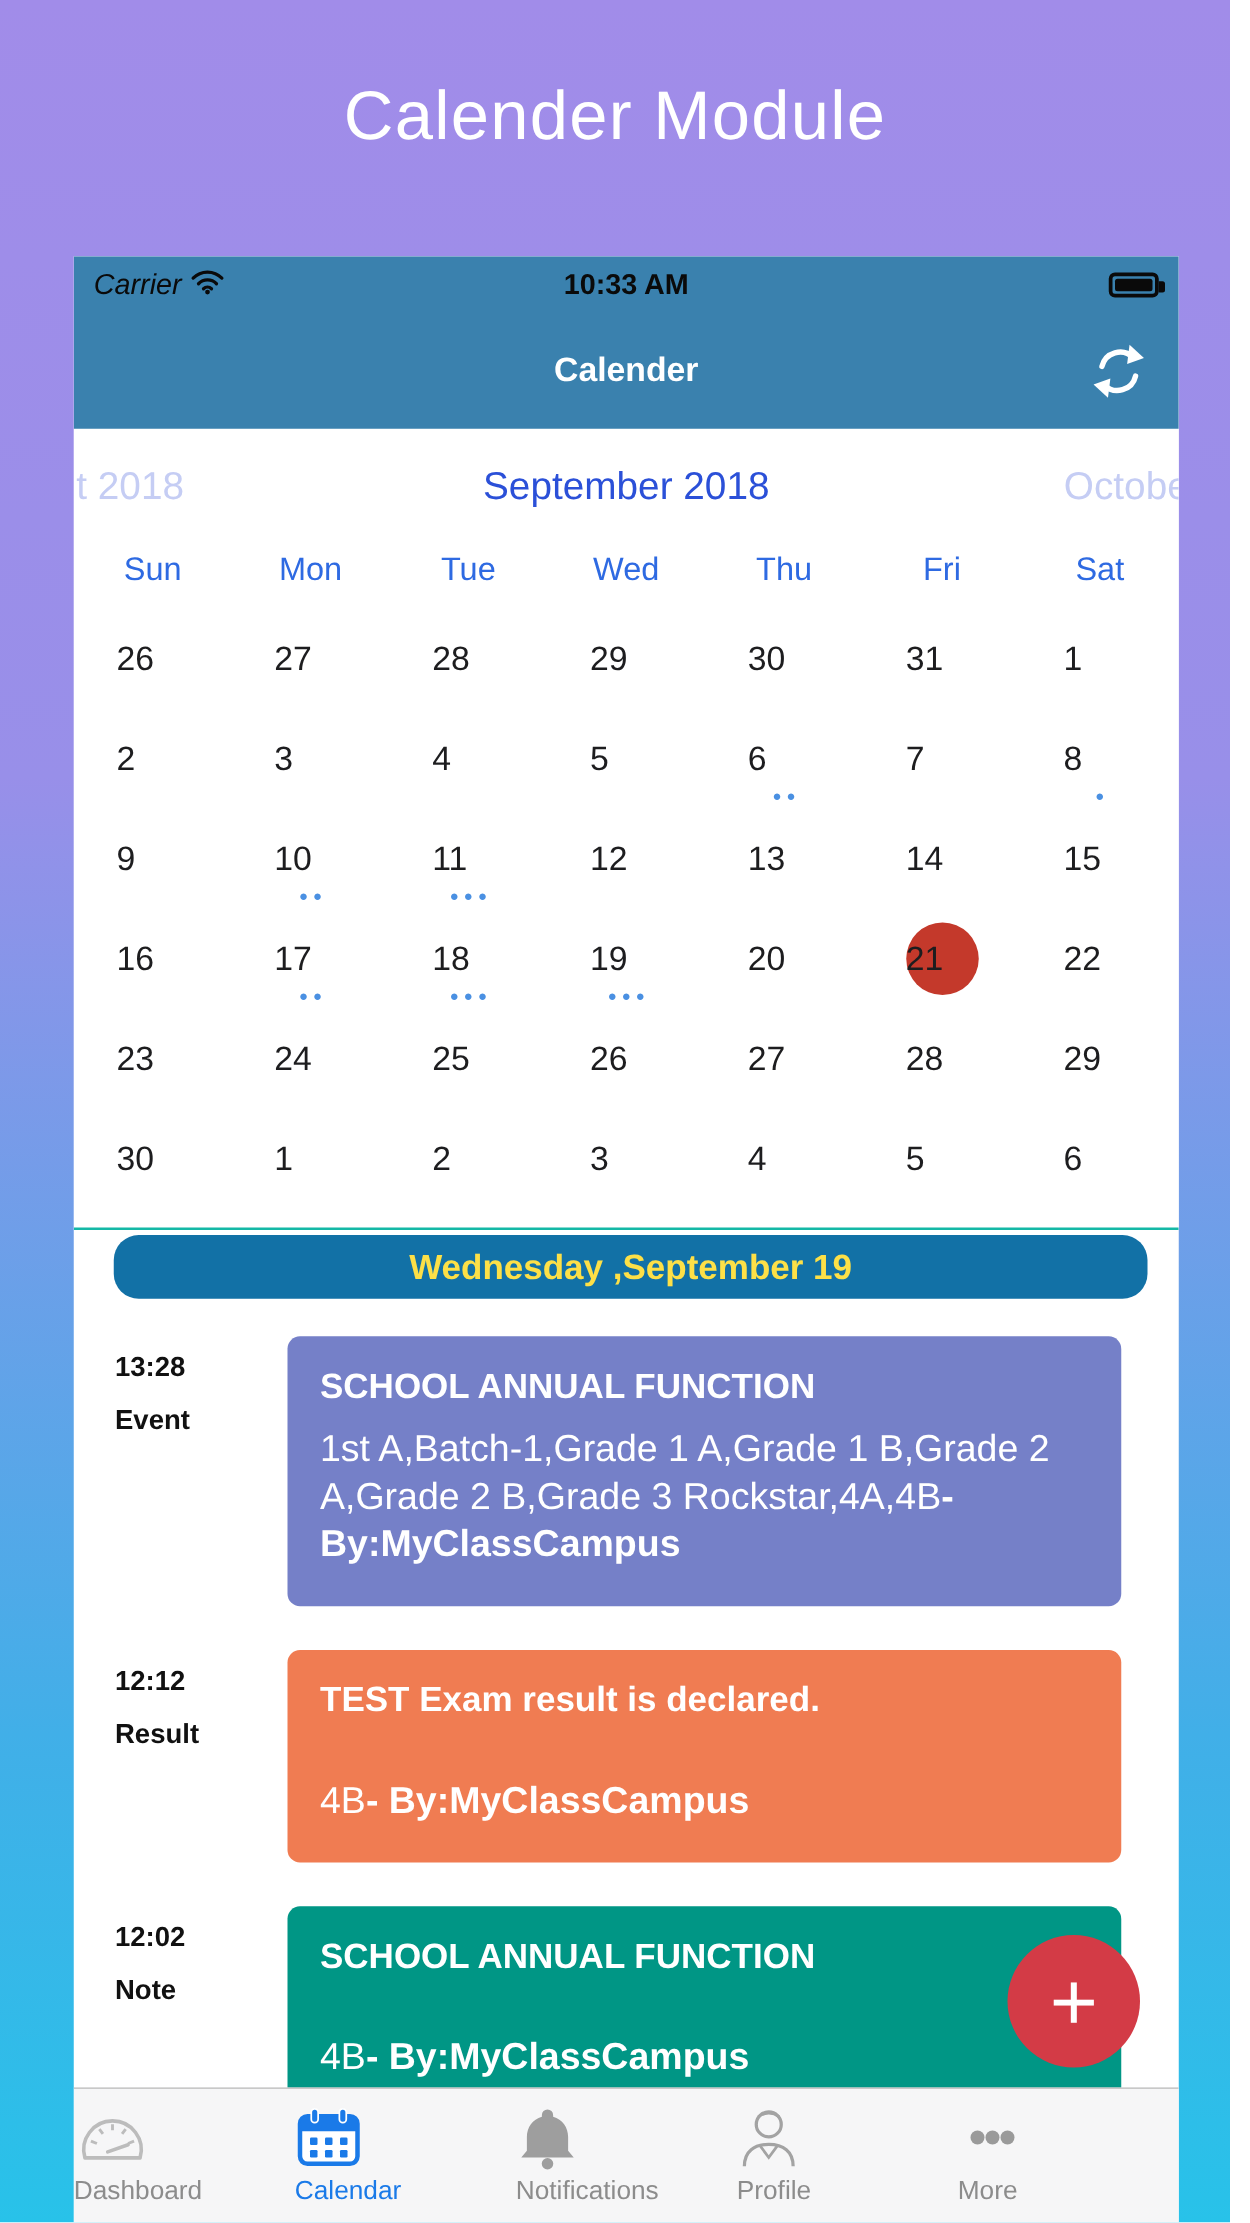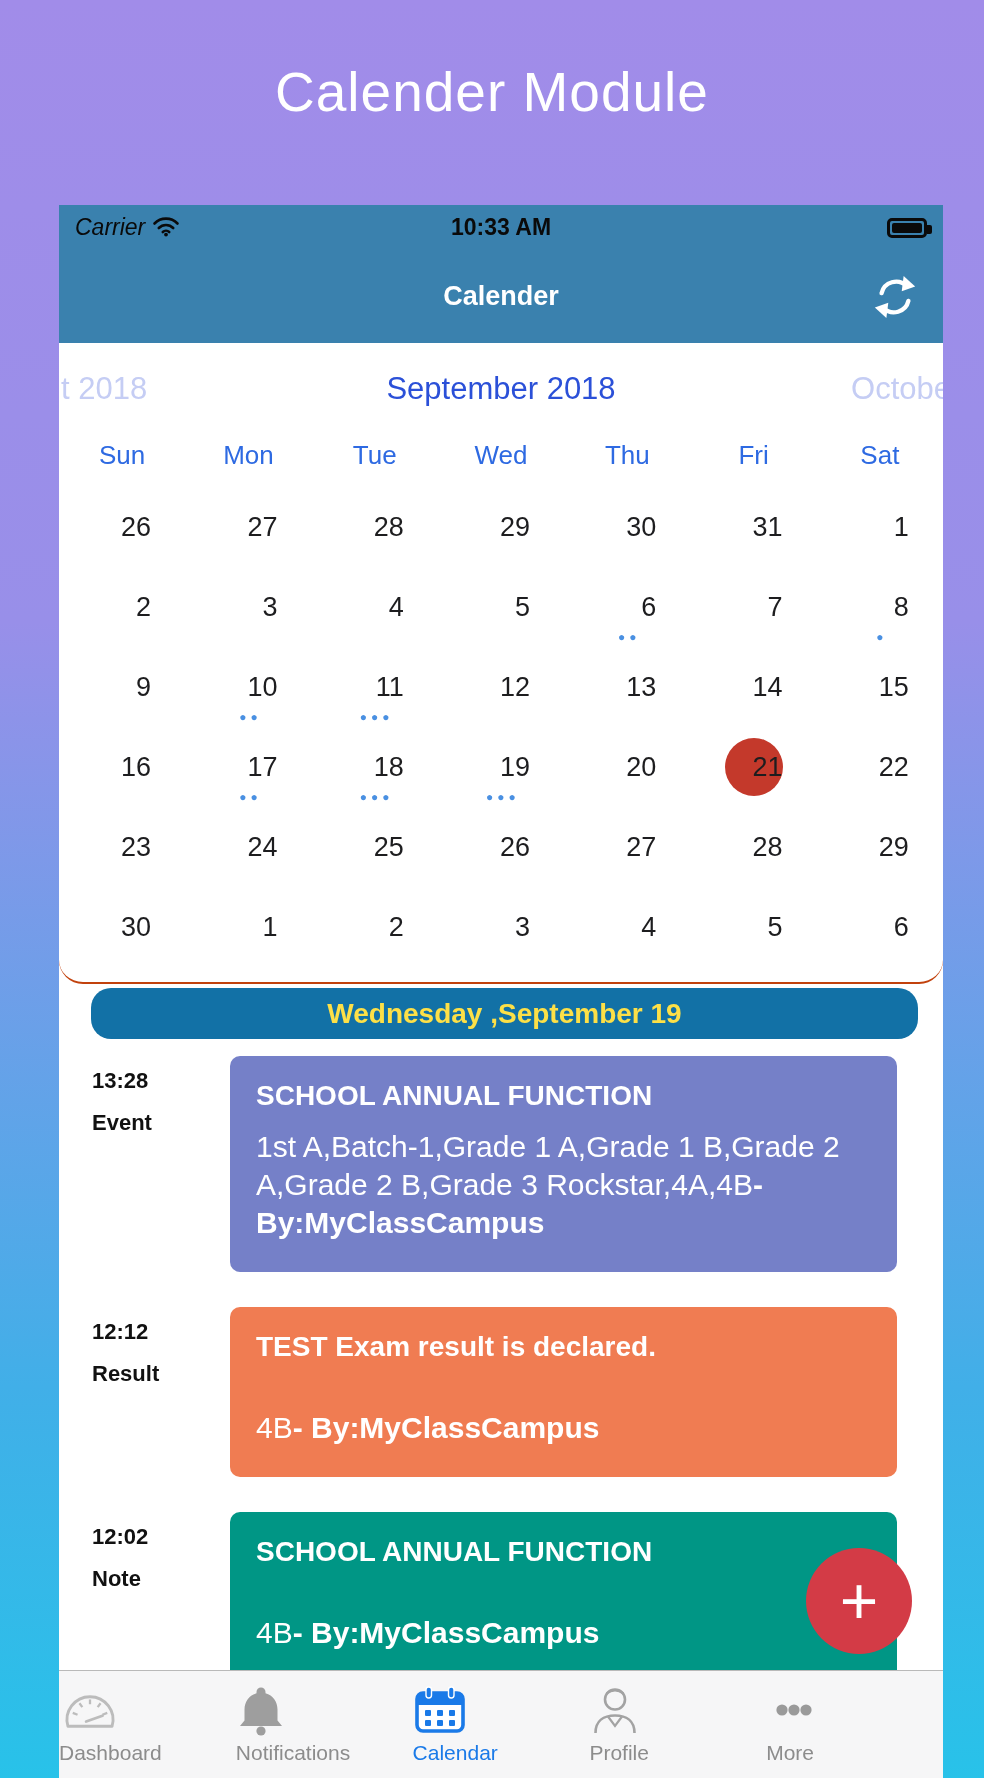--- a/index.html
+++ b/index.html
@@ -21,41 +21,41 @@
   .status-time { position:absolute; left:0; right:0; text-align:center; font-size:23px; font-weight:700; color:#0a0a0a; }
   .batt { width:40px; height:20px; border:3px solid #0a0a0a; border-radius:5px; position:relative; margin-left:auto; z-index:2; }
   .batt-fill { position:absolute; left:2px; top:2px; bottom:2px; right:2px; background:#0a0a0a; border-radius:2px; }
   .batt-nub { position:absolute; right:-8px; top:4px; width:5px; height:9px; background:#0a0a0a; border-radius:0 2px 2px 0; }
 
   .nav-row { height:93px; position:relative; display:flex; align-items:center; justify-content:center; }
   .nav-title { color:#ffffff; font-size:27px; font-weight:700; }
   .refresh-btn { position:absolute; right:24px; top:50%; transform:translateY(-50%); width:48px; height:48px; cursor:pointer; }
 
   
-  .cal { height:641px; background:#ffffff; border-bottom:2px solid #c2410c;border-radius:24px; }
+  .cal { height:641px; background:#ffffff; border-bottom:2px solid #14b8a6; }
   .month-row { height:92px; display:flex; align-items:center; justify-content:center; position:relative; overflow:hidden; }
   .month-label { color:#2b50d8; font-size:31px; }
   .month-prev { position:absolute; left:2px; color:#c5cdf4; font-size:31px; }
   .month-next { position:absolute; right:-8px; color:#c5cdf4; font-size:31px; }
   .weekday-row { height:40px; display:grid; grid-template-columns:repeat(7,1fr); }
   .weekday-row span { text-align:center; color:#2e6ae2; font-size:26px; line-height:40px; }
   .cal-grid { margin-top:15px; display:grid; grid-template-columns:repeat(7,1fr); grid-auto-rows:80px; }
   .cal-cell { display:flex; flex-direction:column; align-items:center; cursor:pointer; }
-  .day-num { width:58px; height:44px; line-height:44px; margin-top:15px; text-align:right;
+  .day-num { width:58px; height:44px; line-height:44px; margin-top:15px; text-align:left;
              font-size:27px; color:#1d1d1f; }
   .cal-cell.selected .day-num { height:58px; line-height:58px; margin-top:8px; border-radius:50%;
              background:#c4392b; }
   .day-dots { height:18px; margin-top:1px; font-size:12px; letter-spacing:4px; color:#4a90e2; text-indent:4px; }
 
   
   .day-header-bar { margin:4px 25px 0 32px; height:51px; background:#1271a6; border-radius:20px;
                     display:flex; align-items:center; justify-content:center;
                     color:#fde047; font-size:28px; font-weight:700; }
 
-  .events { margin-top:17px; padding-right:46px; }
+  .events { margin-top:30px; padding-right:46px; }
   .event-row { display:flex; margin-bottom:35px; }
   .time-col { width:171px; padding:12px 0 0 33px; }
   .event-time { font-size:22px; font-weight:700; color:#111; }
   .event-type { margin-top:16px; font-size:22px; font-weight:700; color:#111; }
   .event-card { flex:1; border-radius:10px; padding:24px 26px 30px; color:#ffffff; cursor:pointer; }
   .card-title { font-size:28px; font-weight:700; }
   .card-body { margin-top:16px; font-size:30px; line-height:38px; }
   .events > div:nth-of-type(n+2) .card-body { margin-top:46px; }
 
   .fab { position:absolute; right:31px; top:1343px; width:106px; height:106px; border-radius:50%;
@@ -346,49 +346,49 @@
             <path d="M9 41 A24 24 0 1 1 55 41 Z" fill="none" stroke="#bcbcbc" stroke-width="3" stroke-linejoin="round"></path>
             <line x1="14" y1="27" x2="19" y2="29" stroke="#bcbcbc" stroke-width="2.4"></line>
             <line x1="21" y1="17" x2="24" y2="21" stroke="#bcbcbc" stroke-width="2.4"></line>
             <line x1="32" y1="13" x2="32" y2="18" stroke="#bcbcbc" stroke-width="2.4"></line>
             <line x1="43" y1="17" x2="40" y2="21" stroke="#bcbcbc" stroke-width="2.4"></line>
             <line x1="50" y1="27" x2="45" y2="29" stroke="#bcbcbc" stroke-width="2.4"></line>
             <line x1="28" y1="36" x2="45" y2="30" stroke="#bcbcbc" stroke-width="3" stroke-linecap="round"></line>
           </svg>
         </span>
         <span class="tab-label">Dashboard</span>
-      </div>
-      <div class="tab">
-        <span class="tab-icon">
-          <svg width="50" height="52" viewBox="0 0 50 52">
-            <path d="M25 3.5 a4.5 4.5 0 0 1 4.5 4.5 l0 1.3 c7.5 2 12 8.6 12 16.2 l0 11 l4.5 5.5 l-42 0 l4.5 -5.5 l0 -11 c0 -7.6 4.5 -14.2 12 -16.2 l0 -1.3 A4.5 4.5 0 0 1 25 3.5 Z" fill="#9e9e9e"></path>
-            <circle cx="25" cy="47" r="4.6" fill="#9e9e9e"></circle>
-          </svg>
-        </span>
-        <span class="tab-label">Notifications</span>
       </div>
       <div class="tab active">
         <span class="tab-icon">
           <svg width="54" height="50" viewBox="0 0 54 50">
             <rect x="4" y="8" width="46" height="38" rx="6" fill="#ffffff" stroke="#1a7ae8" stroke-width="3.6"></rect>
             <path d="M10 8 h34 a6 6 0 0 1 6 6 v6 H4 v-6 a6 6 0 0 1 6-6 Z" fill="#1a7ae8"></path>
             <rect x="13" y="2" width="5.5" height="11" rx="2.7" fill="#1a7ae8" stroke="#ffffff" stroke-width="1.4"></rect>
             <rect x="35.5" y="2" width="5.5" height="11" rx="2.7" fill="#1a7ae8" stroke="#ffffff" stroke-width="1.4"></rect>
             <rect x="12" y="25" width="6" height="6" rx="1" fill="#1a7ae8"></rect>
             <rect x="24" y="25" width="6" height="6" rx="1" fill="#1a7ae8"></rect>
             <rect x="36" y="25" width="6" height="6" rx="1" fill="#1a7ae8"></rect>
             <rect x="12" y="35" width="6" height="6" rx="1" fill="#1a7ae8"></rect>
             <rect x="24" y="35" width="6" height="6" rx="1" fill="#1a7ae8"></rect>
             <rect x="36" y="35" width="6" height="6" rx="1" fill="#1a7ae8"></rect>
           </svg>
         </span>
         <span class="tab-label">Calendar</span>
       </div>
       <div class="tab">
         <span class="tab-icon">
+          <svg width="50" height="52" viewBox="0 0 50 52">
+            <path d="M25 3.5 a4.5 4.5 0 0 1 4.5 4.5 l0 1.3 c7.5 2 12 8.6 12 16.2 l0 11 l4.5 5.5 l-42 0 l4.5 -5.5 l0 -11 c0 -7.6 4.5 -14.2 12 -16.2 l0 -1.3 A4.5 4.5 0 0 1 25 3.5 Z" fill="#9e9e9e"></path>
+            <circle cx="25" cy="47" r="4.6" fill="#9e9e9e"></circle>
+          </svg>
+        </span>
+        <span class="tab-label">Notifications</span>
+      </div>
+      <div class="tab">
+        <span class="tab-icon">
           <svg width="52" height="52" viewBox="0 0 52 52">
             <circle cx="26" cy="15.5" r="10" fill="none" stroke="#a3a3a3" stroke-width="2.6"></circle>
             <path d="M17.5 9.5 Q26 3.5 34.5 9.5" fill="none" stroke="#a3a3a3" stroke-width="2.2"></path>
             <path d="M6.5 49 C6.5 37 14.5 31.5 26 31.5 C37.5 31.5 45.5 37 45.5 49" fill="none" stroke="#a3a3a3" stroke-width="2.6"></path>
             <path d="M19 32.5 L26 42 L33 32.5" fill="none" stroke="#a3a3a3" stroke-width="2.2"></path>
           </svg>
         </span>
         <span class="tab-label">Profile</span>
       </div>
       <div class="tab">

